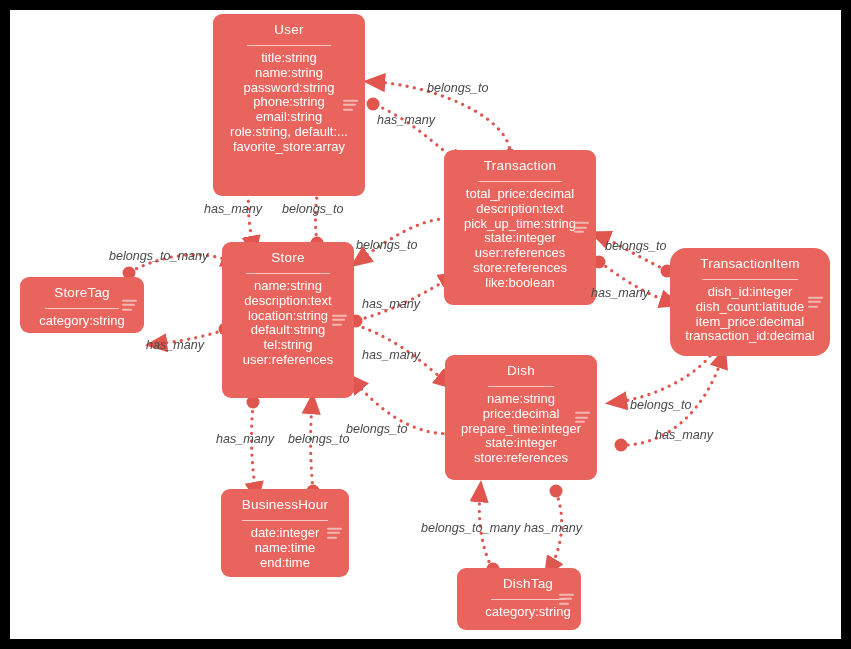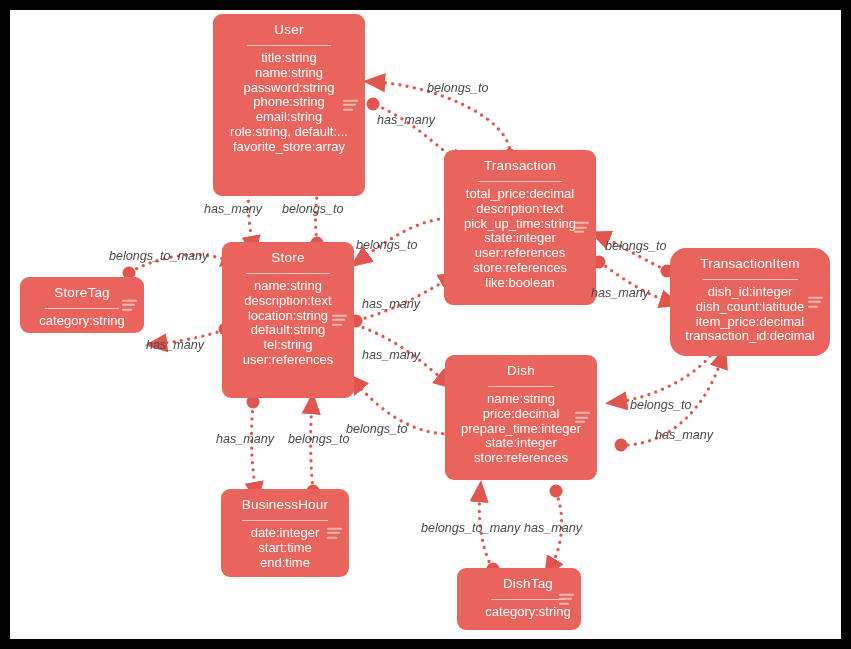--- a/index.html
+++ b/index.html
@@ -191,21 +191,21 @@
           <i></i>
           <i></i>
         </div>
   </div>
 
   <div class="entity" style="left:211px;top:479px;width:128px;height:88px;">
     <div class="ttl">BusinessHour</div>
     <div class="rule" style="width:86px;"></div>
     <div class="attrs">
       <div>date:integer</div>
-      <div>start:time</div>
+      <div>name:time</div>
       <div>end:time</div>
     </div>
     <div class="burger">
           <i></i>
           <i></i>
           <i></i>
         </div>
   </div>
 
   <div class="entity" style="left:447px;top:558px;width:124px;height:62px;padding-left:24px;">

